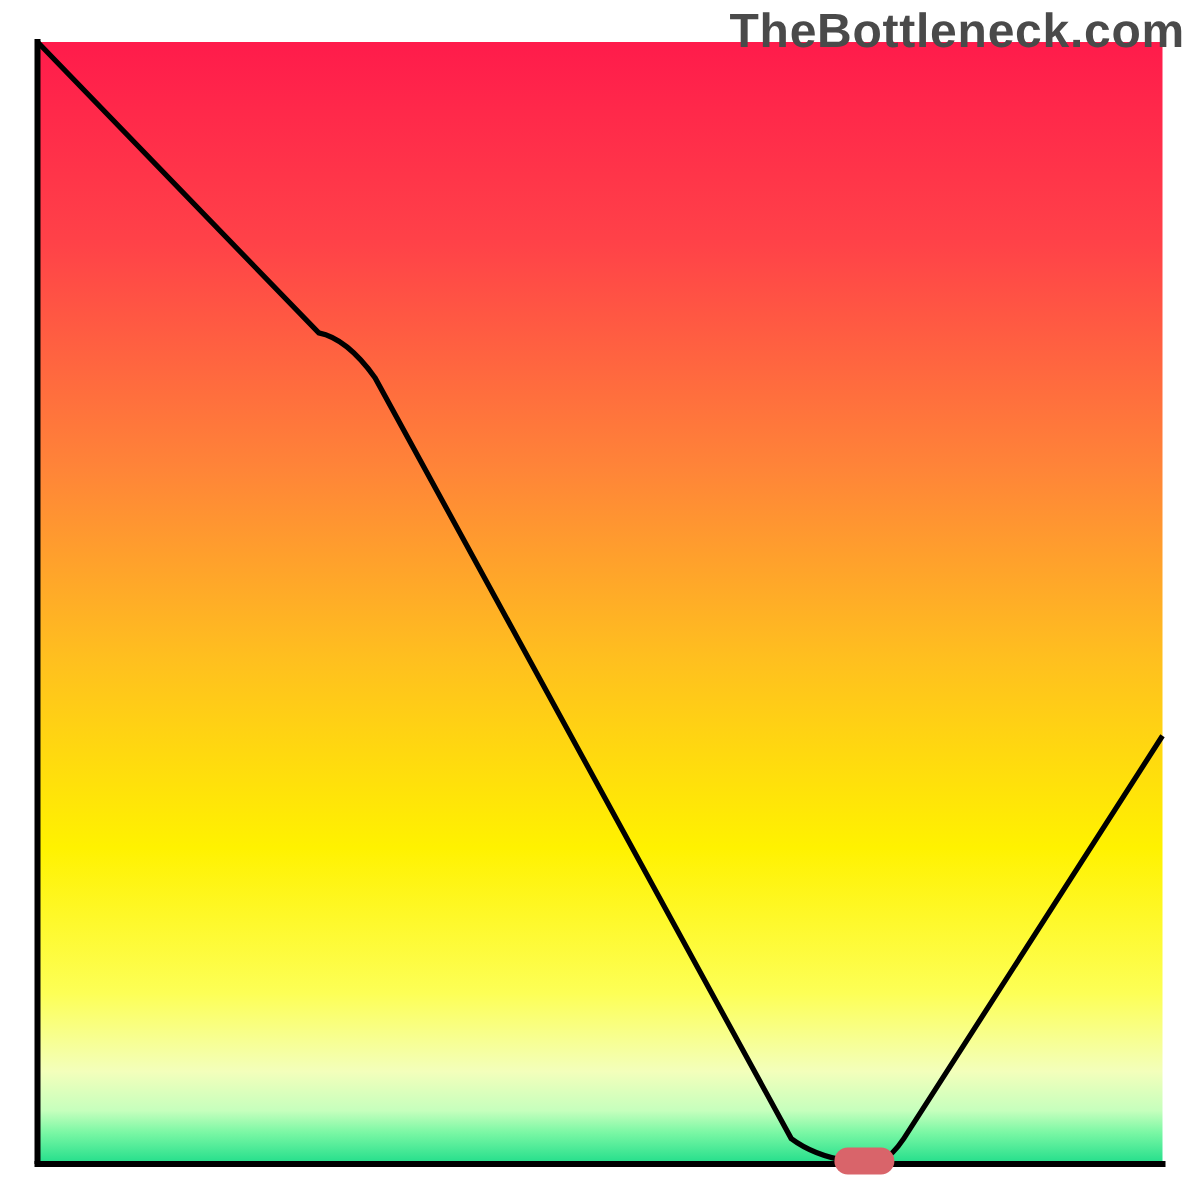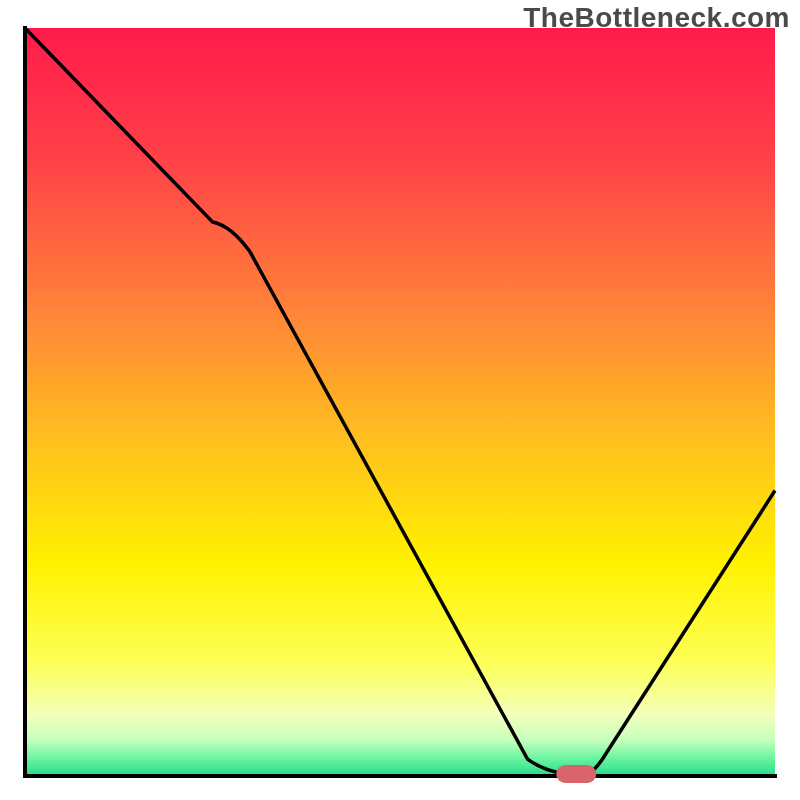--- a/index.html
+++ b/index.html
@@ -8,21 +8,21 @@
     width: 800px;
     height: 800px;
     background: #ffffff;
     font-family: Arial, Helvetica, sans-serif;
     position: relative;
   }
   .watermark {
     position: absolute;
     top: 2px;
     right: 10px;
-    font-size: 28px;
+    font-size: 32px;
     font-weight: 600;
     color: #4a4a4a;
     letter-spacing: 0.5px;
   }
   svg {
     display: block;
   }
 </style>
 </head>
 <body>

